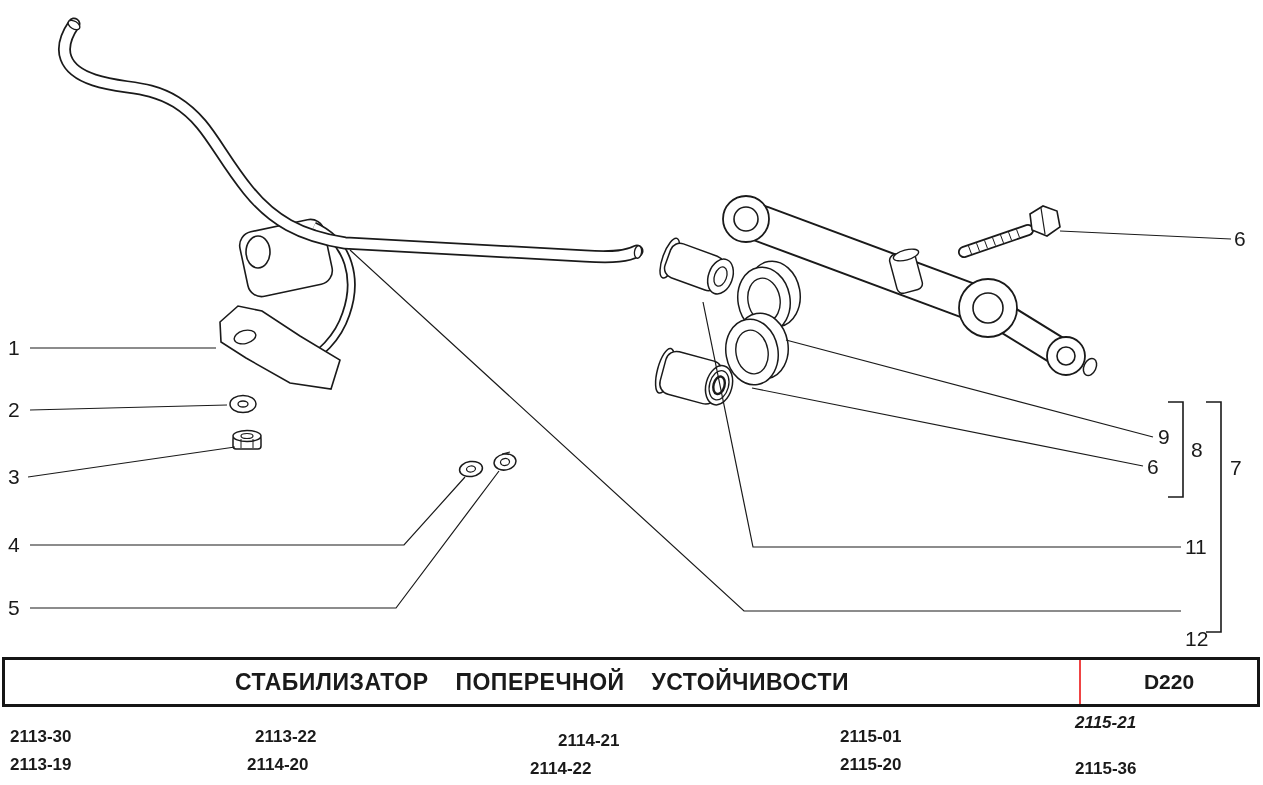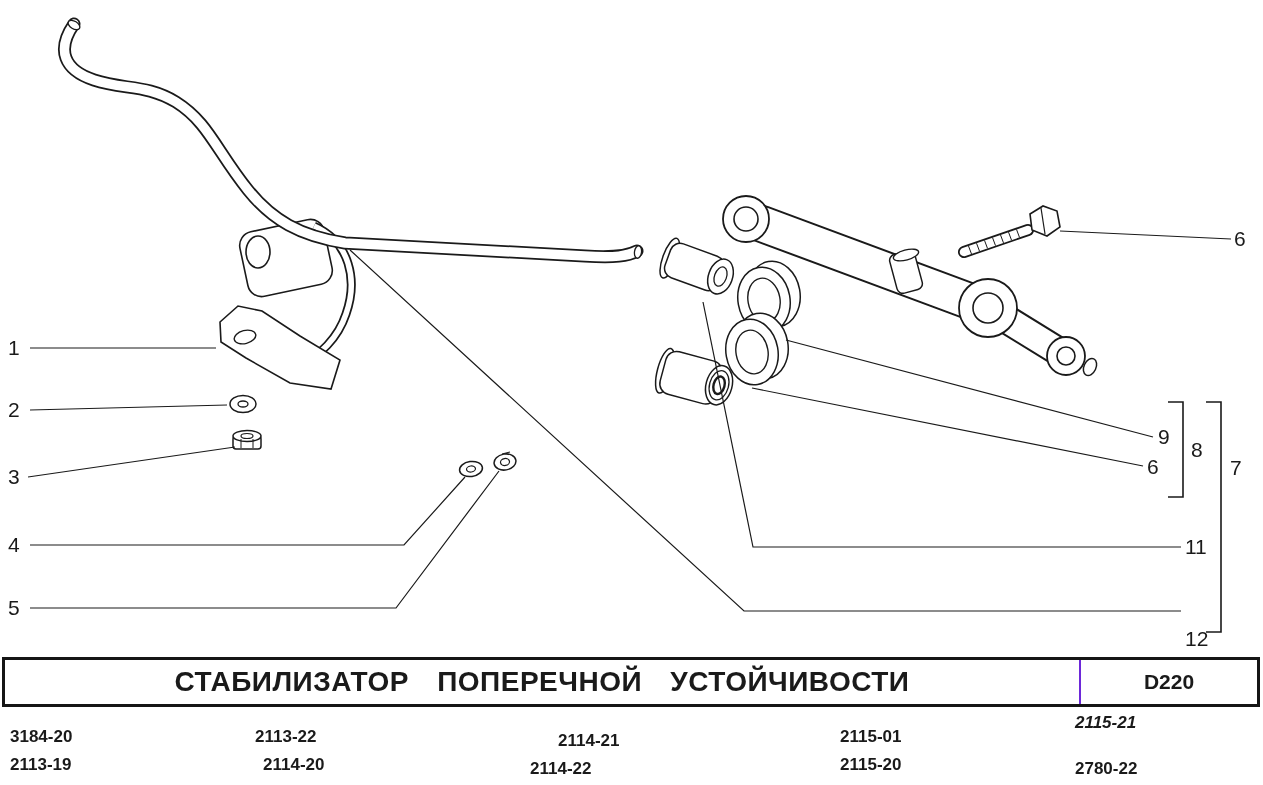--- a/index.html
+++ b/index.html
@@ -11,25 +11,25 @@
   .callout {
     position:absolute; font-size:21px; line-height:22px; color:#1a1a1a;
     user-select:none; white-space:nowrap;
   }
   .table-band {
     position:absolute; left:2px; right:3px; top:657px; height:50px;
     border:3px solid #151515; box-sizing:border-box; display:flex; background:#fff;
   }
   .title-cell {
     flex:1; display:flex; align-items:center; justify-content:center;
-    font-weight:bold; font-size:28px; letter-spacing:0.5px; word-spacing:20px;
+    font-weight:bold; font-size:23px; letter-spacing:0.5px; word-spacing:20px;
     white-space:nowrap;
   }
   .code-cell {
-    width:176px; border-left:2px solid #6d28d9; display:flex;
+    width:176px; border-left:2px solid #ef4444; display:flex;
     align-items:center; justify-content:center; font-weight:bold; font-size:21px;
   }
   .model {
     position:absolute; font-weight:bold; font-size:17px; white-space:nowrap;
   }
 </style>
 </head>
 <body>
 
 <div class="page">
@@ -172,25 +172,25 @@
   <div class="callout" style="left:1147px;top:456px;">6</div>
   <div class="callout" style="left:1185px;top:536px;">11</div>
   <div class="callout" style="left:1185px;top:600px;margin-top:28px;">12</div>
 
   <div class="table-band">
     <div class="title-cell">СТАБИЛИЗАТОР ПОПЕРЕЧНОЙ УСТОЙЧИВОСТИ</div>
     <div class="code-cell">D220</div>
   </div>
 
   <div>
-    <div class="model" style="left:10px;  top:727px;">3184-20</div>
+    <div class="model" style="left:10px;  top:727px;">2113-30</div>
     <div class="model" style="left:255px; top:727px;">2113-22</div>
     <div class="model" style="left:558px; top:731px;">2114-21</div>
     <div class="model" style="left:840px; top:727px;">2115-01</div>
     <div class="model" style="left:1075px;top:713px;font-style:italic;">2115-21</div>
     <div class="model" style="left:10px;  top:755px;">2113-19</div>
-    <div class="model" style="left:263px; top:755px;">2114-20</div>
+    <div class="model" style="left:247px; top:755px;">2114-20</div>
     <div class="model" style="left:530px; top:759px;">2114-22</div>
     <div class="model" style="left:840px; top:755px;">2115-20</div>
-    <div class="model" style="left:1075px;top:759px;">2780-22</div>
+    <div class="model" style="left:1075px;top:759px;">2115-36</div>
   </div>
 
 </div>
 
 </body></html>

